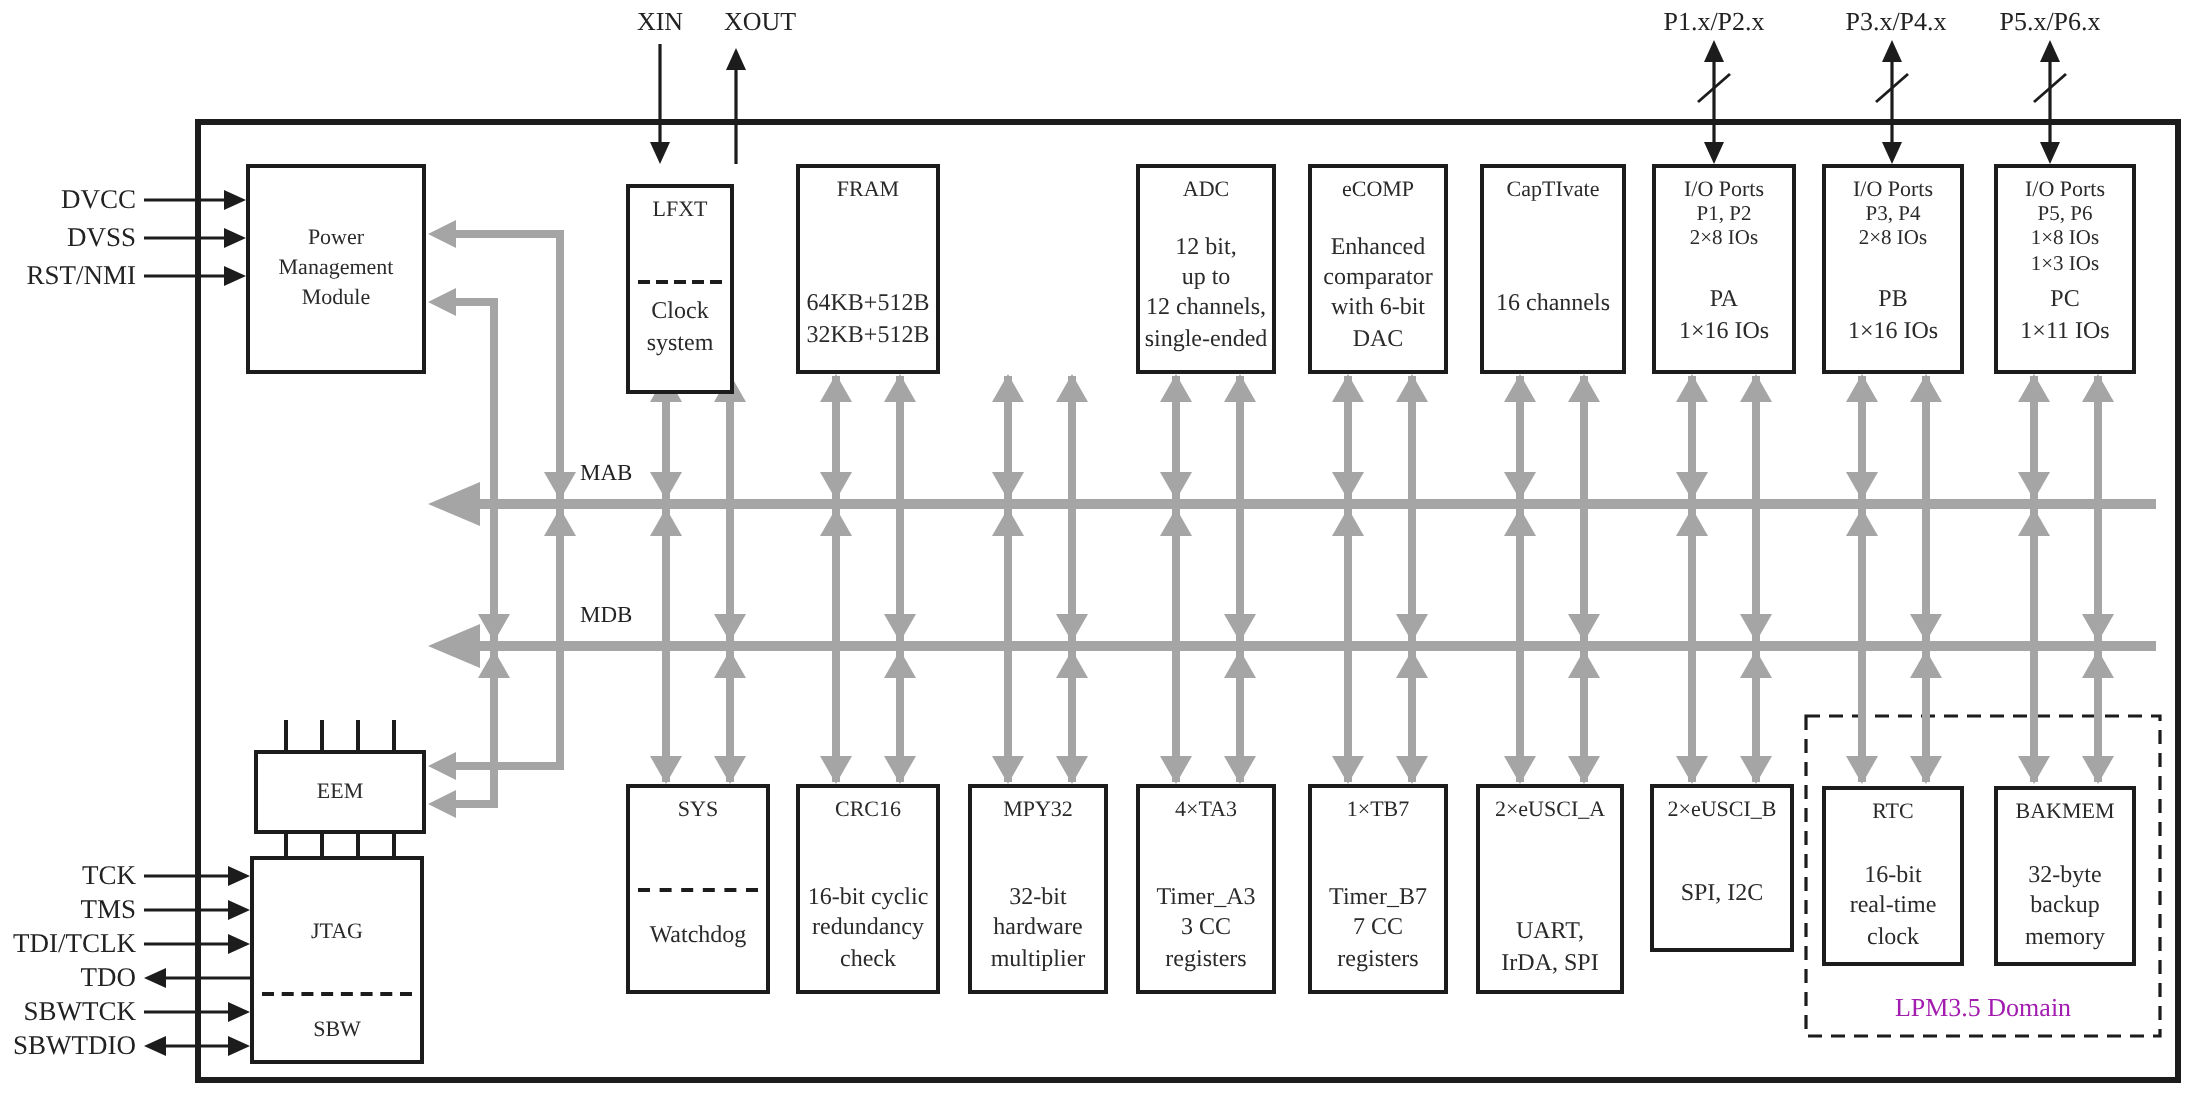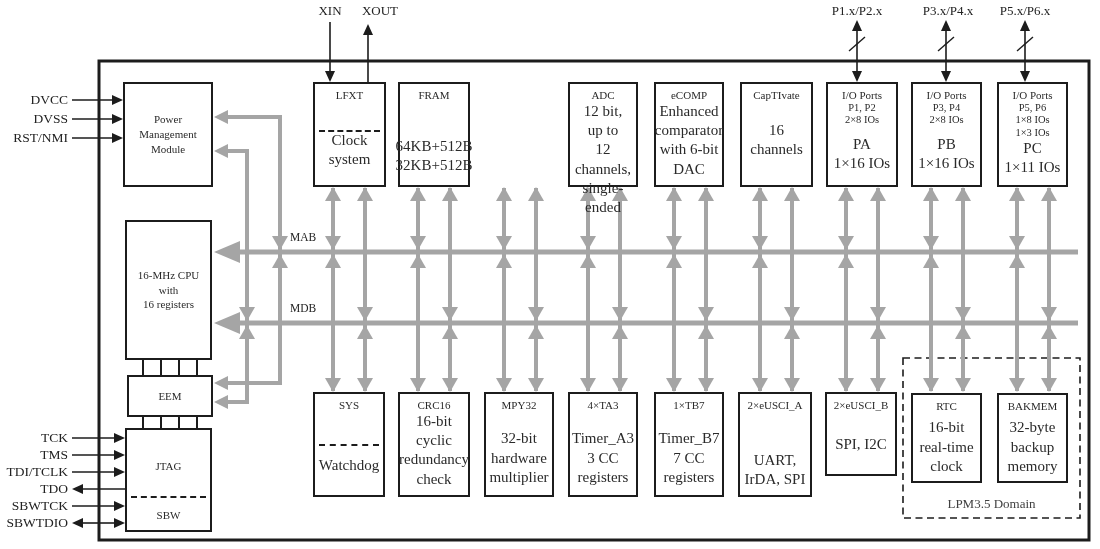--- a/index.html
+++ b/index.html
@@ -3,33 +3,33 @@
 <meta charset="utf-8">
 <style>
   html,body{margin:0;padding:0;background:#fff;}
   #stage{position:relative;width:1100px;height:549px;background:#ffffff;
          font-family:Liberation Serif, serif;color:#2a2a2a;overflow:hidden;}
   #wires{position:absolute;left:0;top:0;}
   .block{position:absolute;border:2px solid #1c1c1c;background:#fff;box-sizing:border-box;
          display:flex;flex-direction:column;align-items:center;text-align:center;}
   .bt{margin-top:5px;font-size:11px;line-height:1.18;white-space:pre-line;}
   .bh{font-size:10.5px;line-height:1.18;white-space:pre-line;}
-  .bb{font-size:15px;line-height:1.28;white-space:pre-line;margin-top:auto;}
+  .bb{font-size:12px;line-height:1.28;white-space:pre-line;margin-top:auto;}
   .vc{justify-content:center;}
   .vc .bt{margin-top:0;font-size:11px;line-height:1.35;}
   .mb5{margin-bottom:5px}.mb8{margin-bottom:8px}.mb10{margin-bottom:10px}
   .mb12{margin-bottom:12px}.mb14{margin-bottom:6px}.mb16{margin-bottom:16px}
   .mb20{margin-bottom:20px}.mb26{margin-bottom:26px}
   .dashline{position:absolute;left:4px;right:4px;border-top:2px dashed #1c1c1c;}
   .jl{position:absolute;width:100%;text-align:center;font-size:11px;}
   .pin{position:absolute;font-size:13.5px;color:#222;transform:translateY(-50%);
        left:0;width:68px;text-align:right;white-space:nowrap;}
   .toplab{position:absolute;top:3px;font-size:13px;color:#222;transform:translateX(-50%);white-space:nowrap;}
   .buslab{position:absolute;font-size:11.5px;color:#222;}
-  .domainlab{position:absolute;left:903px;width:177px;top:496px;text-align:center;font-size:13px;color:#404040;}
+  .domainlab{position:absolute;left:903px;width:177px;top:496px;text-align:center;font-size:13px;color:#a21caf;}
 </style>
 </head>
 <body>
 
 <div id="stage">
 
   <svg id="wires" width="1100" height="549" viewBox="0 0 1100 549">
     <defs>
       <g id="col" fill="#a5a5a5">
         <line x1="0" y1="188" x2="0" y2="391" stroke="#a5a5a5" stroke-width="4"></line>
@@ -167,35 +167,30 @@
 
   <div class="buslab" style="left:290px;top:231px">MAB</div>
   <div class="buslab" style="left:290px;top:302px">MDB</div>
   <div class="domainlab">LPM3.5 Domain</div>
 
   <div class="block vc" style="left:123px;top:82px;width:90px;height:105px">
     <div class="bt">Power
 Management
 Module</div>
   </div>
-  <div class="block vc" style="left:125px;top:220px;width:87px;height:140px">
-    <div class="bt">16-MHz CPU
-with
-16 registers</div>
-  </div>
   <div class="block vc" style="left:127px;top:375px;width:86px;height:42px">
     <div class="bt">EEM</div>
   </div>
   <div class="block" style="left:125px;top:428px;width:87px;height:104px">
     <div class="jl" style="top:30px">JTAG</div>
     <div class="dashline" style="top:66px"></div>
     <div class="jl" style="top:79px">SBW</div>
   </div>
 
-  <div class="block" style="left:313px;top:82px;width:73px;height:105px">
+  <div class="block" style="left:313px;top:92px;width:54px;height:105px">
     <div class="bt">LFXT</div>
     <div class="dashline" style="top:46px"></div>
     <div class="bb mb16">Clock
 system</div>
   </div>
   <div class="block" style="left:398px;top:82px;width:72px;height:105px">
     <div class="bt">FRAM</div>
     <div class="bb mb10">64KB+512B
 32KB+512B</div>
   </div>

